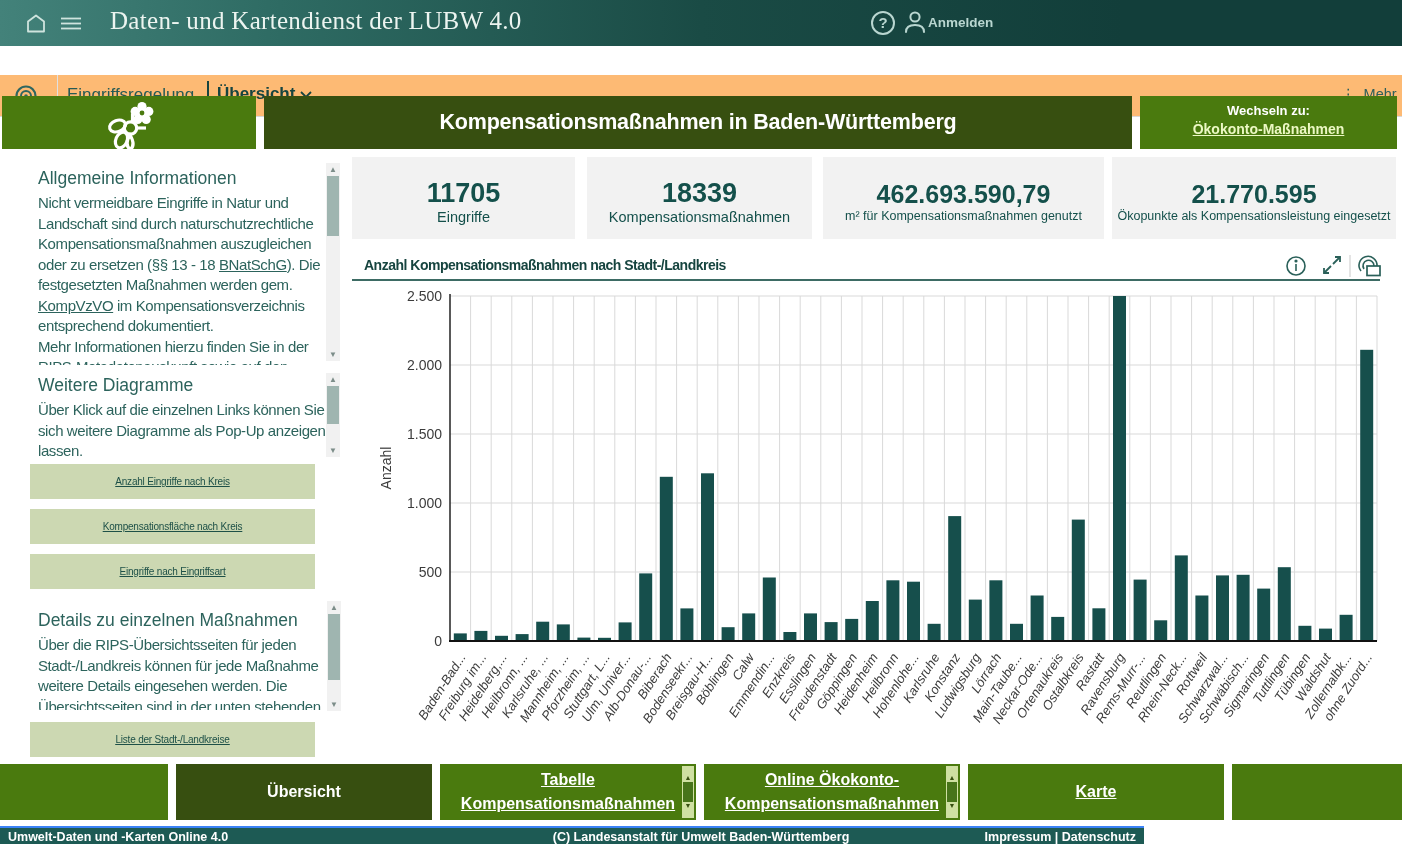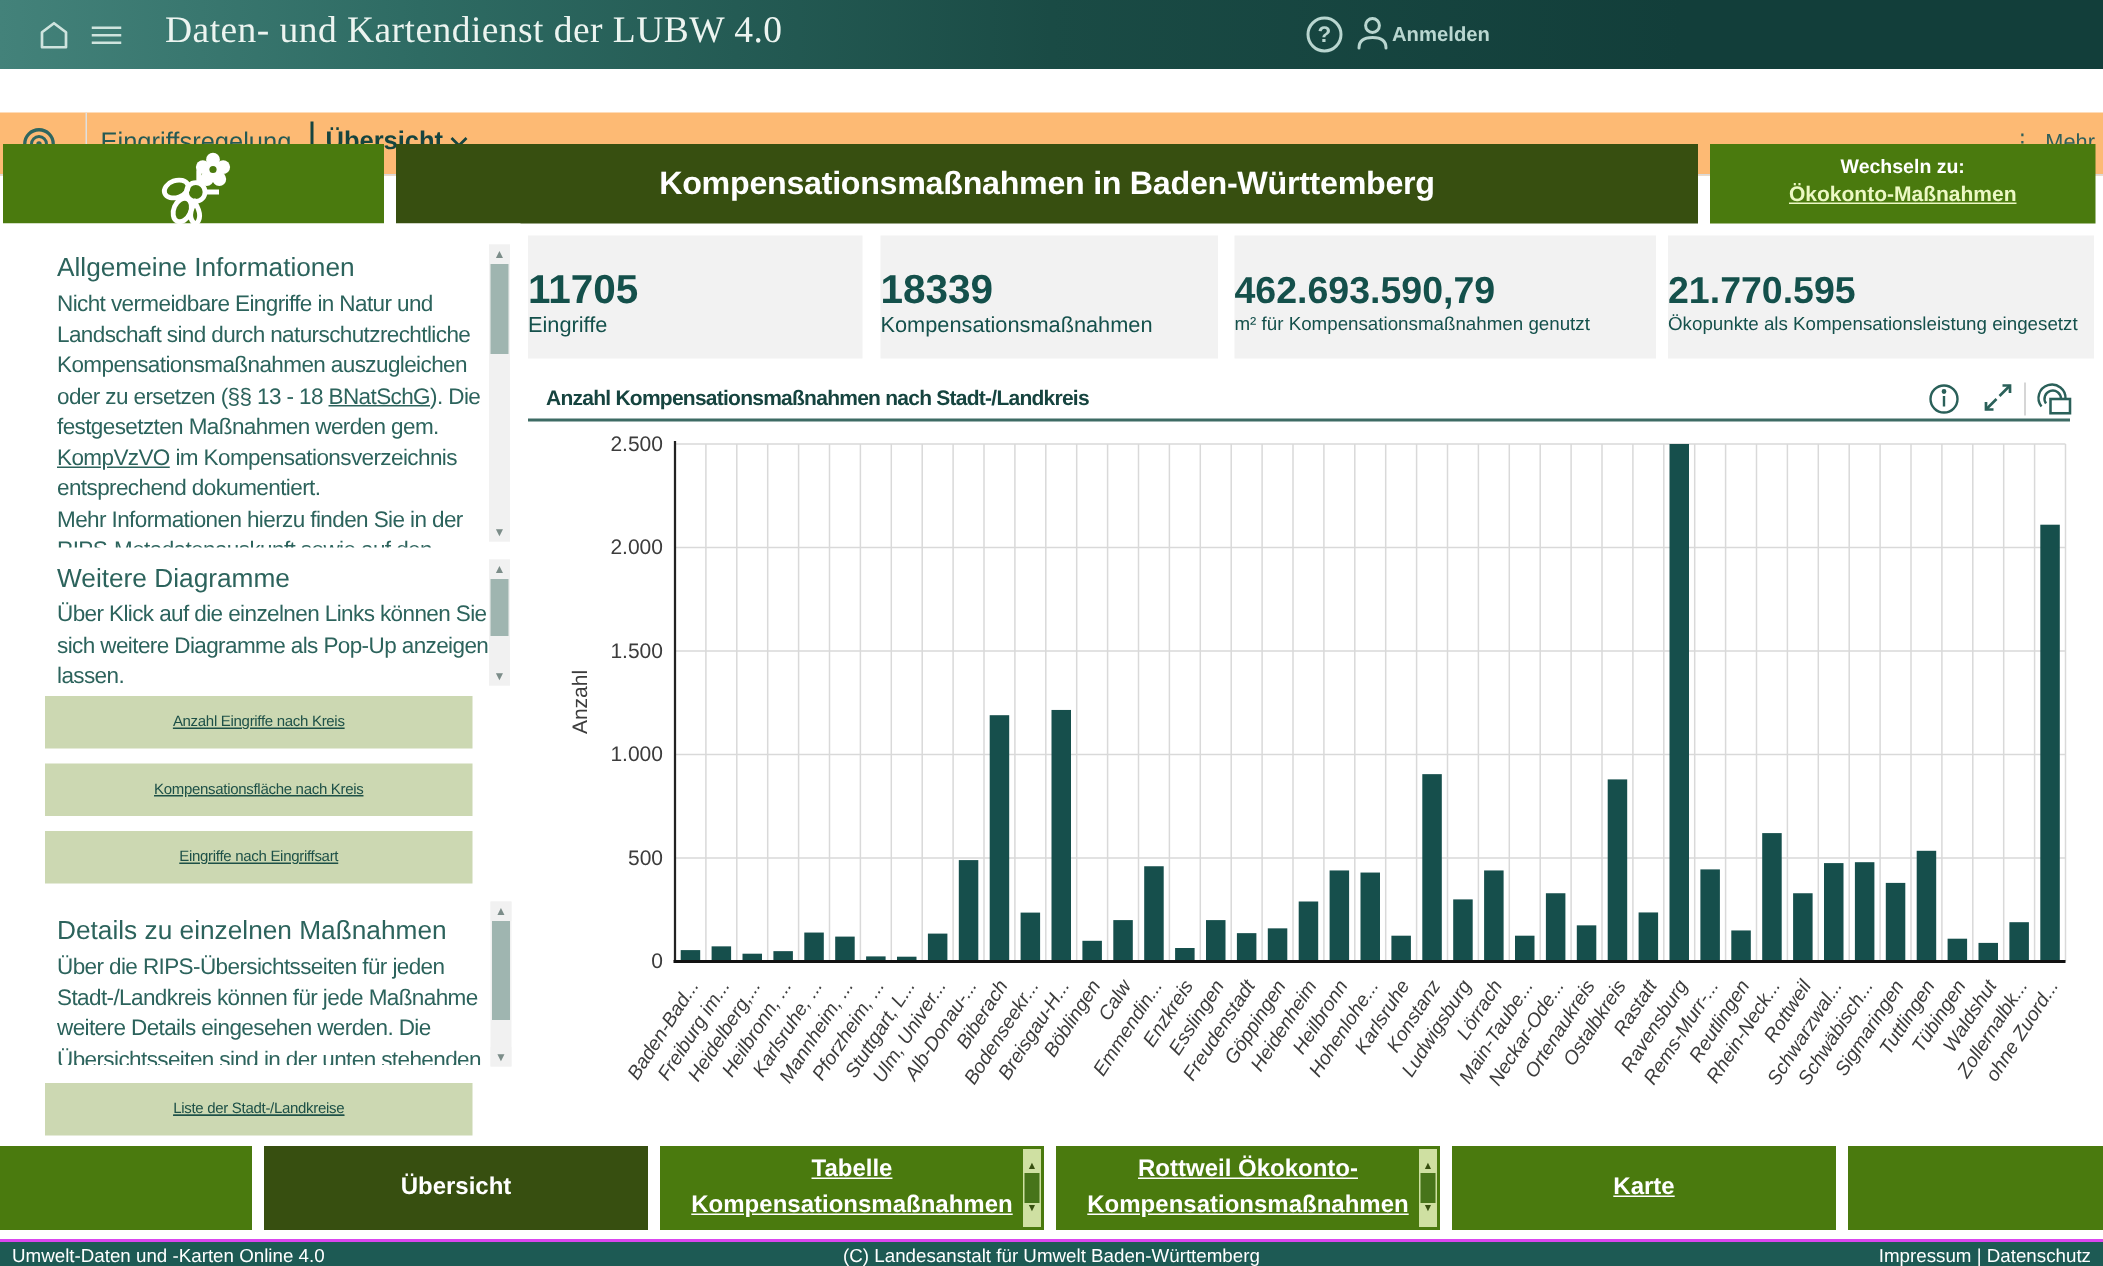--- a/index.html
+++ b/index.html
@@ -64,21 +64,21 @@
   .sbtn a { color:#1d5047; font-size:10px; letter-spacing:-0.2px; text-decoration:underline; }
   .sbox3 { position:absolute; left:38px; top:461px; width:300px; height:100px; overflow:hidden; }
   
   .vscroll { position:absolute; width:14px; background:#f1f1f1; }
   .vscroll .arr { position:absolute; left:0; width:14px; height:13px; background:#f1f1f1;
     display:flex; align-items:center; justify-content:center; font-size:8px; color:#7c8d89; }
   .vscroll .thumb { position:absolute; left:1px; width:12px; background:#9fb5b0; }
 
   
   .stats { position:absolute; left:0; top:157px; height:82px; }
-  .stat { position:absolute; top:0; height:82px; background:#f2f2f2; }
+  .stat { position:absolute; top:0; height:82px; background:#f2f2f2; text-align:center; }
   .stat .num { margin-top:21px; font-size:27px; font-weight:700; color:#14504b; }
   .stat .lab { margin-top:0px; font-size:14.5px; color:#14504b; }
   .stat .lab.small { font-size:12.5px; }
   .s1 { left:352px; width:223px; }
   .s2 { left:587px; width:225px; }
   .s3 { left:823px; width:281px; }
   .s4 { left:1112px; width:284px; }
 
   
   .charttitle { position:absolute; left:364px; top:257px; font-size:14px; letter-spacing:-0.5px; font-weight:700; color:#16443f; }
@@ -96,22 +96,22 @@
   .bnav .n2 { left:176px; width:256px; background:#374f10; }
   .bnav .n3 { left:440px; width:256px; }
   .bnav .n4 { left:704px; width:256px; }
   .bnav .n5 { left:968px; width:256px; }
   .bnav .n6 { left:1232px; width:170px; }
   .mini { position:absolute; right:2px; top:2px; width:12px; height:52px; background:#cfe0a2; }
   .mini .mthumb { position:absolute; left:1px; top:16px; width:10px; height:20px; background:#47741a; }
   .mini .ma { position:absolute; left:0; width:12px; font-size:7px; color:#374f10; text-align:center; }
 
   
-  .footer { position:absolute; left:0; top:826px; width:1402px; height:18px;
-    background:#1d5a54; border-top:2px solid #d946ef; color:#fff; font-size:12.5px; }
+  .footer { position:absolute; left:0; top:826px; width:1144px; height:18px;
+    background:#1d5a54; border-top:2px solid #3b82f6; color:#fff; font-size:12.5px;font-weight:bold; }
   .footer .fl { position:absolute; left:8px; top:2px; }
   .footer .fc { position:absolute; left:0; width:1402px; text-align:center; top:2px; }
   .footer .fr { position:absolute; right:8px; top:2px; }
 </style>
 </head>
 <body>
 <div id="page">
 
   <div class="topbar">
     <svg class="homeicon" width="20" height="19" viewBox="0 0 20 19">
@@ -420,21 +420,21 @@
     <div class="b n2">Übersicht</div>
     <div class="b n3">
         <div><u>Tabelle</u><br><u>Kompensationsmaßnahmen</u></div>
       <div class="mini">
           <span class="ma" style="top:0;">▲</span>
           <div class="mthumb"></div>
           <span class="ma" style="bottom:0;">▼</span>
         </div>
     </div>
     <div class="b n4">
-        <div><u>Rottweil Ökokonto-</u><br><u>Kompensationsmaßnahmen</u></div>
+        <div><u>Online Ökokonto-</u><br><u>Kompensationsmaßnahmen</u></div>
       <div class="mini">
           <span class="ma" style="top:0;">▲</span>
           <div class="mthumb"></div>
           <span class="ma" style="bottom:0;">▼</span>
         </div>
     </div>
     <div class="b n5">
         <u>Karte</u>
       </div>
     <div class="b n6"></div>

